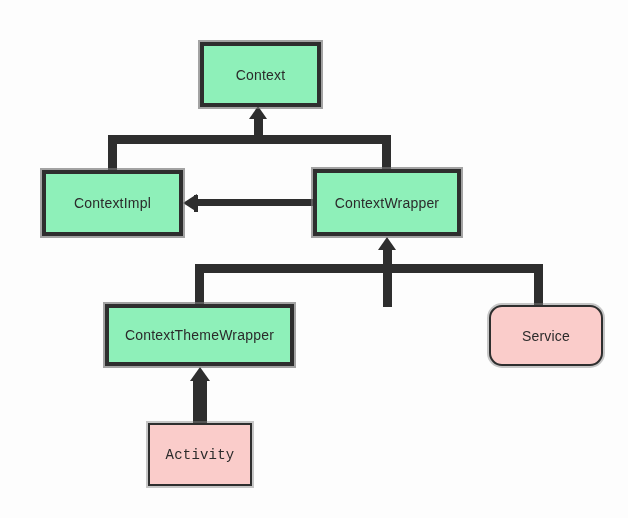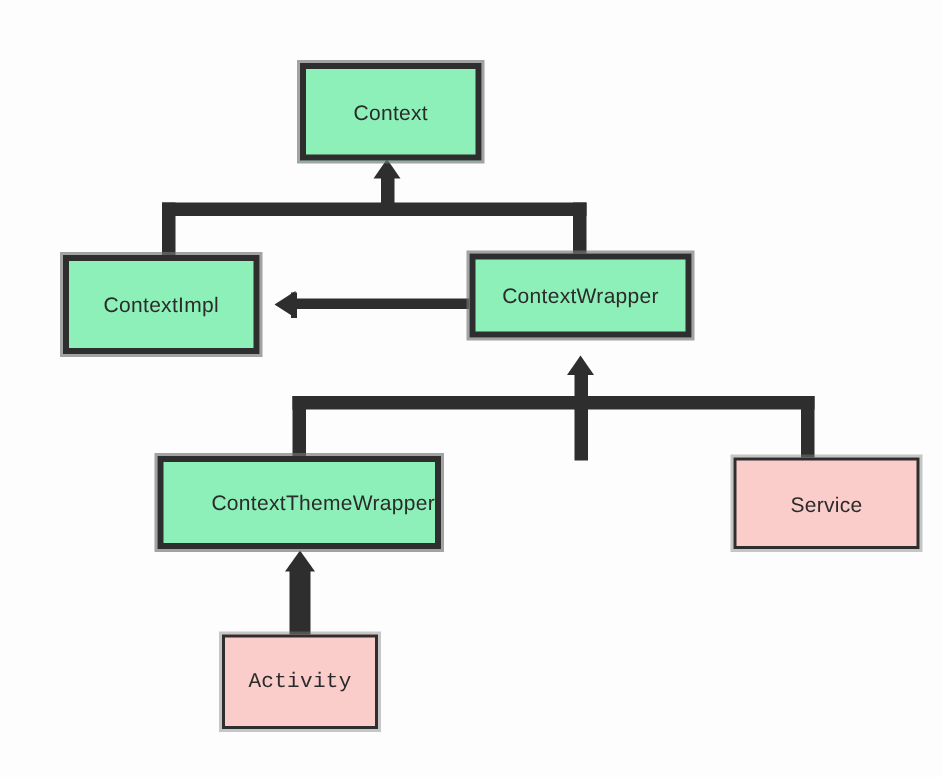--- a/index.html
+++ b/index.html
@@ -31,25 +31,25 @@
     background: #8ef0b9;
     border: 4px solid #2e2e2e;
     box-shadow: 0 0 0 2px rgba(115,115,115,0.65);
   }
   .node.pink {
     background: #faccca;
     border: 2px solid #2e2e2e;
     box-shadow: 0 0 0 2px rgba(130,130,130,0.45);
   }
   .n-context             { left: 200px; top: 42px;  width: 121px; height: 65px; }
-  .n-contextimpl         { left: 42px;  top: 170px; width: 131px; height: 66px; }
-  .n-contextwrapper      { left: 313px; top: 169px; width: 148px; height: 56px; }
-  .n-contextthemewrapper { left: 105px; top: 304px; width: 189px; height: 62px; justify-content: flex-end; }
+  .n-contextimpl         { left: 42px;  top: 170px; width: 141px; height: 66px; }
+  .n-contextwrapper      { left: 313px; top: 169px; width: 148px; height: 67px; }
+  .n-contextthemewrapper { left: 105px; top: 304px; width: 189px; height: 62px; }
   .n-application         { left: 336px; top: 305px; width: 103px; height: 61px; }
-  .n-service             { left: 489px; top: 305px; width: 124px; height: 61px; }
+  .n-service             { left: 489px; top: 305px; width: 114px; height: 61px; border-radius: 13px; }
   .n-activity            { left: 148px; top: 423px; width: 104px; height: 63px; font-family: Liberation Mono, monospace; }
 
   
   .edge {
     position: absolute;
     background: #2e2e2e;
     z-index: 1;
   }
   
   .e1-stub  { left: 254px; top: 114px; width: 9px;  height: 30px; }

